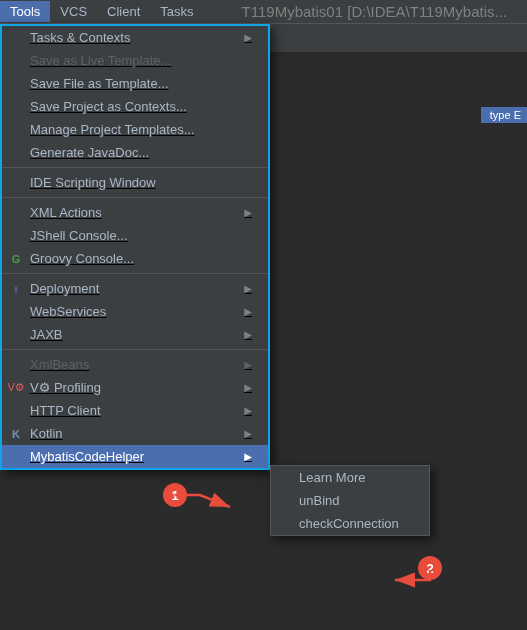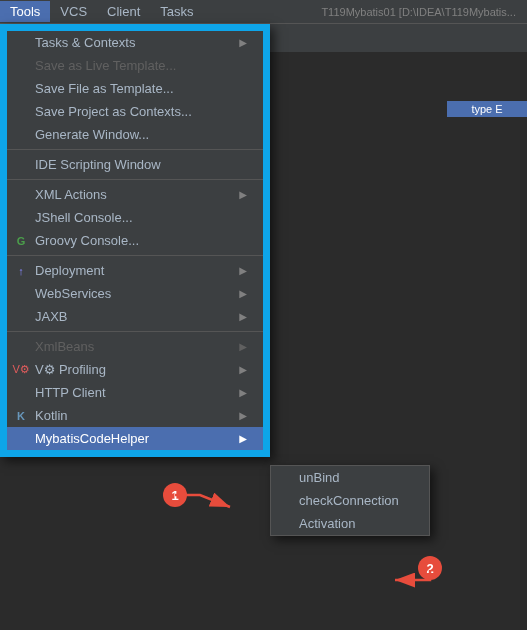--- a/index.html
+++ b/index.html
@@ -93,35 +93,36 @@
       font-size: 13px;
       color: #a9b7c6;
       cursor: pointer;
     }
     .menu-bar-item.active {
       background: #4b6eaf;
       color: #fff;
     }
     .menu-bar-title {
       margin-left: auto;
-      font-size: 11px;
+      font-size: 15px;
       color: #808080;
-      padding-right: 11px;
+      padding-right: 20px;
       white-space: nowrap;
     }
 
     
     .dropdown {
       position: absolute;
       top: 24px; left: 0;
       width: 270px;
       background: #3c3f41;
-      border: 7px solid #0ea5e9;
+      border: 2px solid #0ea5e9;
       box-shadow: 4px 4px 10px rgba(0,0,0,0.6);
       z-index: 30;
+      text-decoration: underline;
     }
 
     .menu-item {
       display: flex;
       align-items: center;
       padding: 4px 16px 4px 28px;
       color: #a9b7c6;
       cursor: pointer;
       white-space: nowrap;
       position: relative;
@@ -243,31 +244,32 @@
   <div class="code-line"><span class="attr">rthday"</span> <span class="attr">column=</span><span class="str">"birthday</span></div>
   <div class="code-line"><span class="attr">oleName"</span> <span class="attr">column=</span><span class="str">"roleName</span></div>
   <div class="code-line"><span class="cm">放在当中的数据根据数据库里</span></div>
   <div class="code-line"><span class="attr">ltMap=</span><span class="str">"SmbmsUserMap"</span><span class="tag">&gt;</span></div>
   <div class="code-line"></div>
   <div class="code-line"><span class="kw">FROM</span></div>
   <div class="code-line">  <span class="plain">smbms_user u</span></div>
   <div class="code-line">  <span class="kw">INNER JOIN</span>  <span class="plain">smbms</span></div>
 </div>
 
-<div class="type-badge" style="top:101px; right:0; width:80px; text-align:center;">type E</div>
+<div class="type-badge" style="top:107px; right:0; width:46px; text-align:right;">type E</div>
 
 <div class="dropdown">
   <div class="menu-item">
     Tasks &amp; Contexts
     <span class="arrow">▶</span>
   </div>
   <div class="menu-item disabled">Save as Live Template...</div>
   <div class="menu-item">Save File as Template...</div>
   <div class="menu-item">Save Project as Contexts...</div>
-  <div class="menu-item">Generate Window...</div>
+  <div class="menu-item">Manage Project Templates...</div>
+  <div class="menu-item">Generate JavaDoc...</div>
   <div class="menu-separator"></div>
   <div class="menu-item">IDE Scripting Window</div>
   <div class="menu-separator"></div>
   <div class="menu-item">
     XML Actions
     <span class="arrow">▶</span>
   </div>
   <div class="menu-item">JShell Console...</div>
   <div class="menu-item">
     <span class="icon-prefix" style="color:#4b9f4b; font-weight:bold;">G</span>
@@ -306,23 +308,23 @@
     Kotlin
     <span class="arrow">▶</span>
   </div>
   <div class="menu-item highlighted">
     MybatisCodeHelper
     <span class="arrow" style="color:#fff;">▶</span>
   </div>
 </div>
 
 <div class="mybatis-submenu">
+  <div class="menu-item">Learn More</div>
   <div class="menu-item">unBind</div>
   <div class="menu-item">checkConnection</div>
-  <div class="menu-item">Activation</div>
 </div>
 
 <div class="annotation" style="left:163px; top:483px;">1</div>
 
 <svg class="arrow-svg" style="left:0; top:0; width:527px; height:630px; pointer-events:none;">
   <defs>
     <marker id="arrowhead1" markerWidth="8" markerHeight="6" refX="8" refY="3" orient="auto">
       <polygon points="0 0, 8 3, 0 6" fill="#e74c3c"></polygon>
     </marker>
   </defs>

